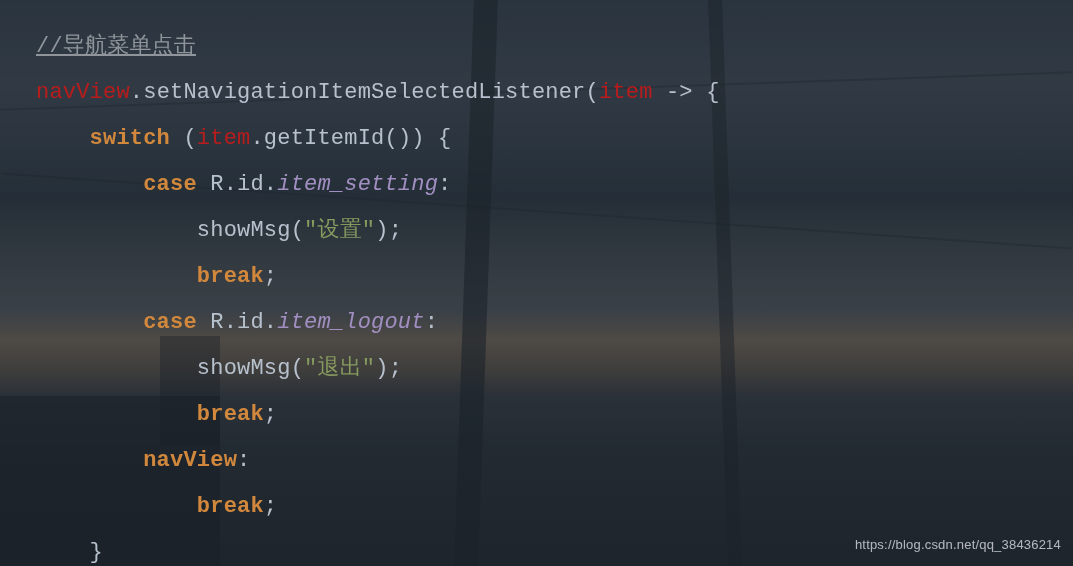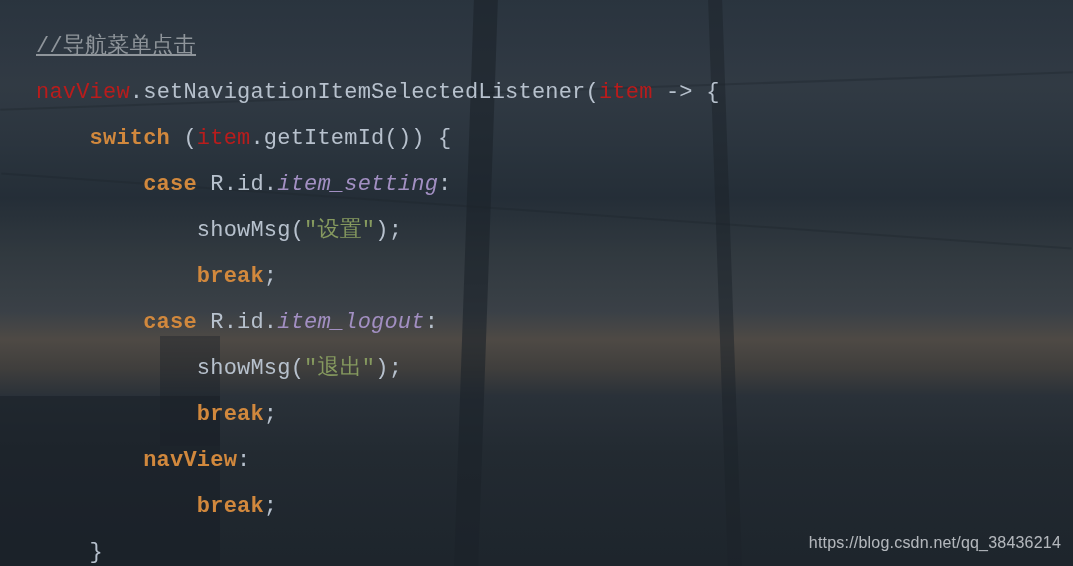--- a/index.html
+++ b/index.html
@@ -85,21 +85,21 @@
     .c-default  { color: #b7c1cd; }
     .c-keyword  { color: #d1883d; font-weight: bold; }
     .c-var      { color: #b91c1c; }
     .c-field-it { color: #a28fc2; font-style: italic; text-align: center; }
     .c-string   { color: #869a5f; }
     .watermark {
       position: absolute;
       right: 12px;
       bottom: 14px;
       font-family: Arial, sans-serif;
-      font-size: 16px;
+      font-size: 13px;
       color: rgba(230, 232, 236, 0.75);
       letter-spacing: 0.2px;
     }
   </style>
 </head>
 <body>
 
 <div class="bg-layer">
   <div class="bg-wire-1"></div>
   <div class="bg-wire-2"></div>

